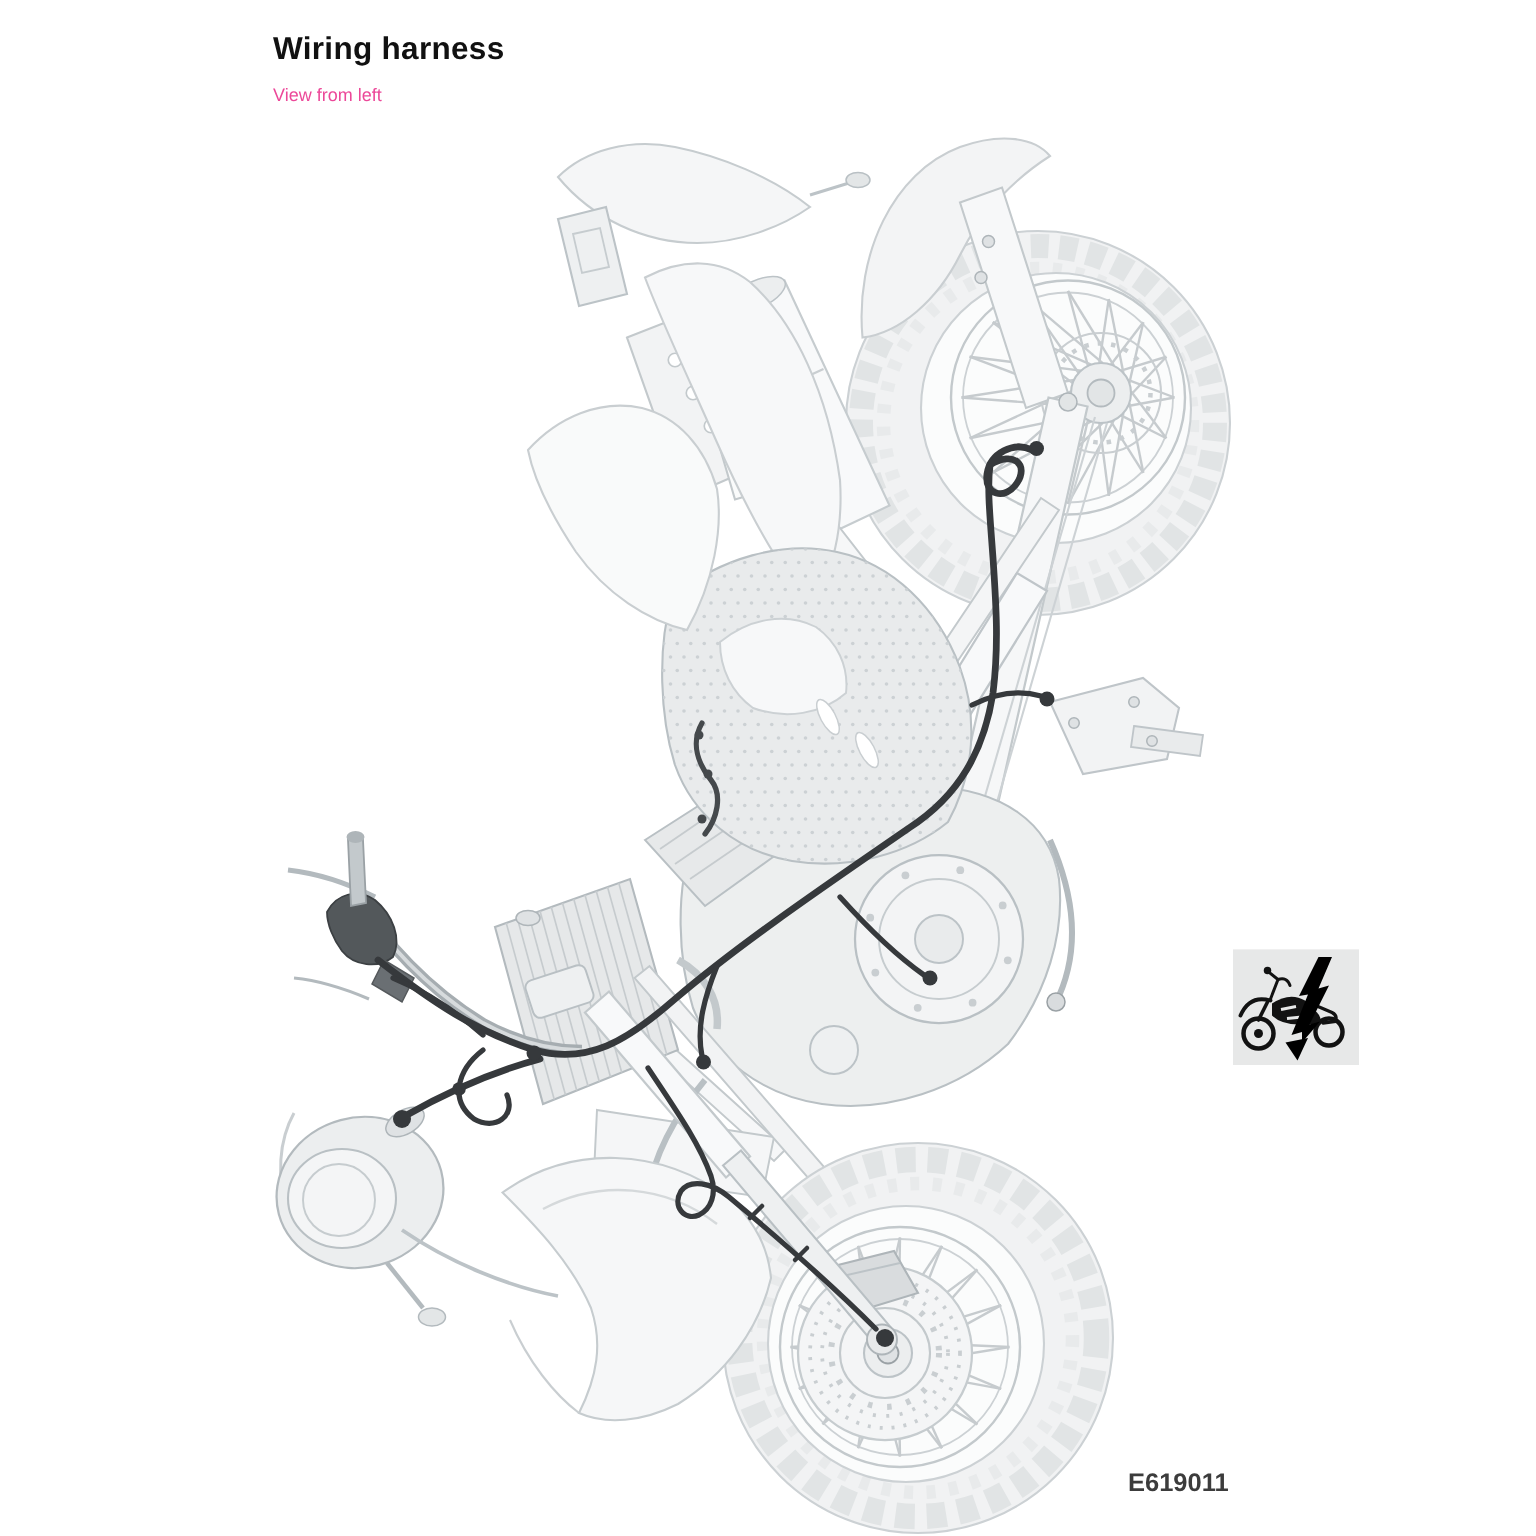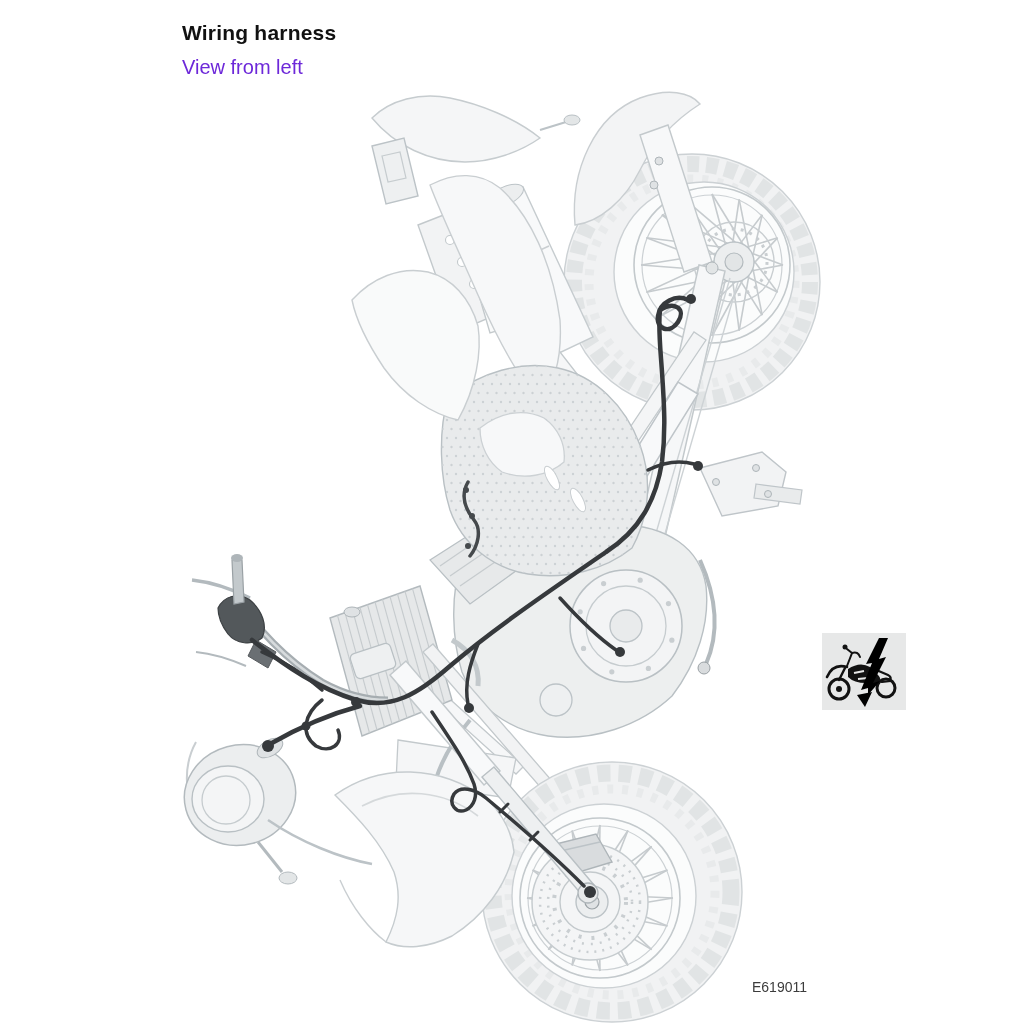--- a/index.html
+++ b/index.html
@@ -7,25 +7,25 @@
     width:1024px; height:1024px; position:relative; overflow:hidden;
     background:#ffffff;
     font-family:"Liberation Sans", sans-serif;
   }
   .title {
     position:absolute; left:182px; top:21px;
     font-size:21px; font-weight:bold; color:#111; letter-spacing:.2px;
   }
   .subtitle {
     position:absolute; left:182px; top:56px;
-    font-size:20px; color:#6d28d9;
+    font-size:12px; color:#ec4899;
   }
   .fig-code {
     position:absolute; left:752px; top:979px;
-    font-size:14px; color:#3c3c3c;
+    font-size:17px; color:#3c3c3c;font-weight:bold;
   }
   .illustration { position:absolute; left:0; top:0; }
   .icon-box {
     position:absolute; left:822px; top:633px; width:84px; height:77px;
     background:#e7e8e8;
   }
   .icon-box svg { display:block; }
 </style>
 </head>
 <body>

